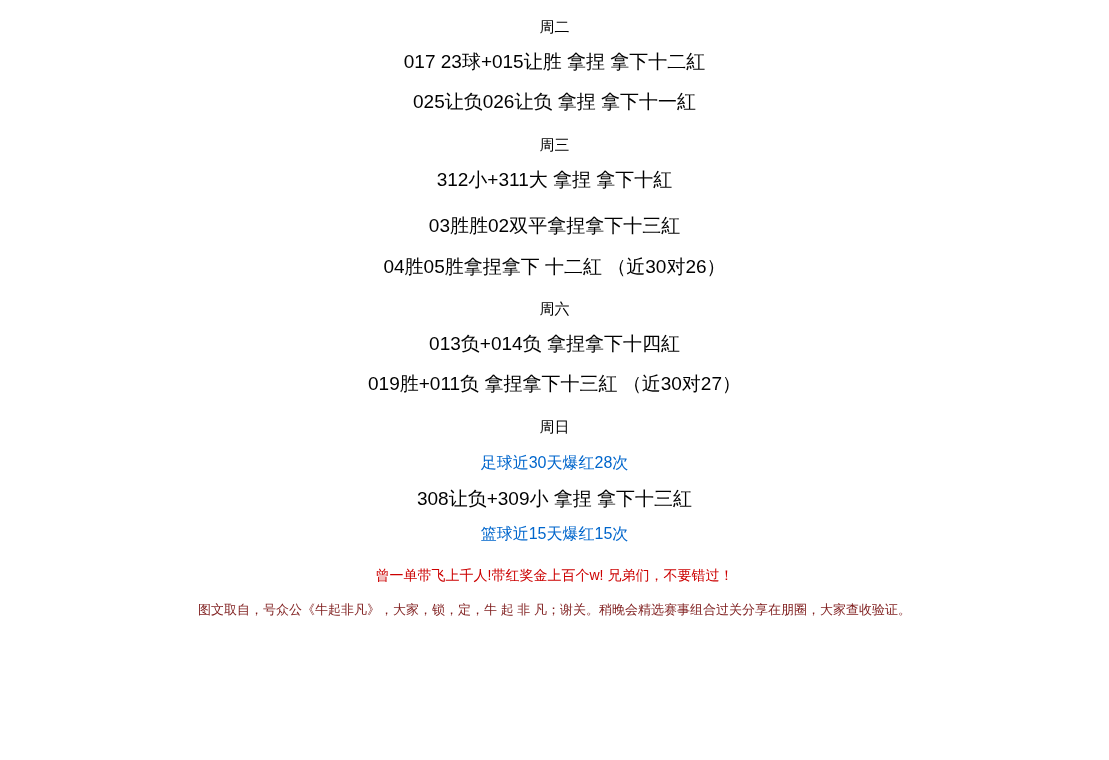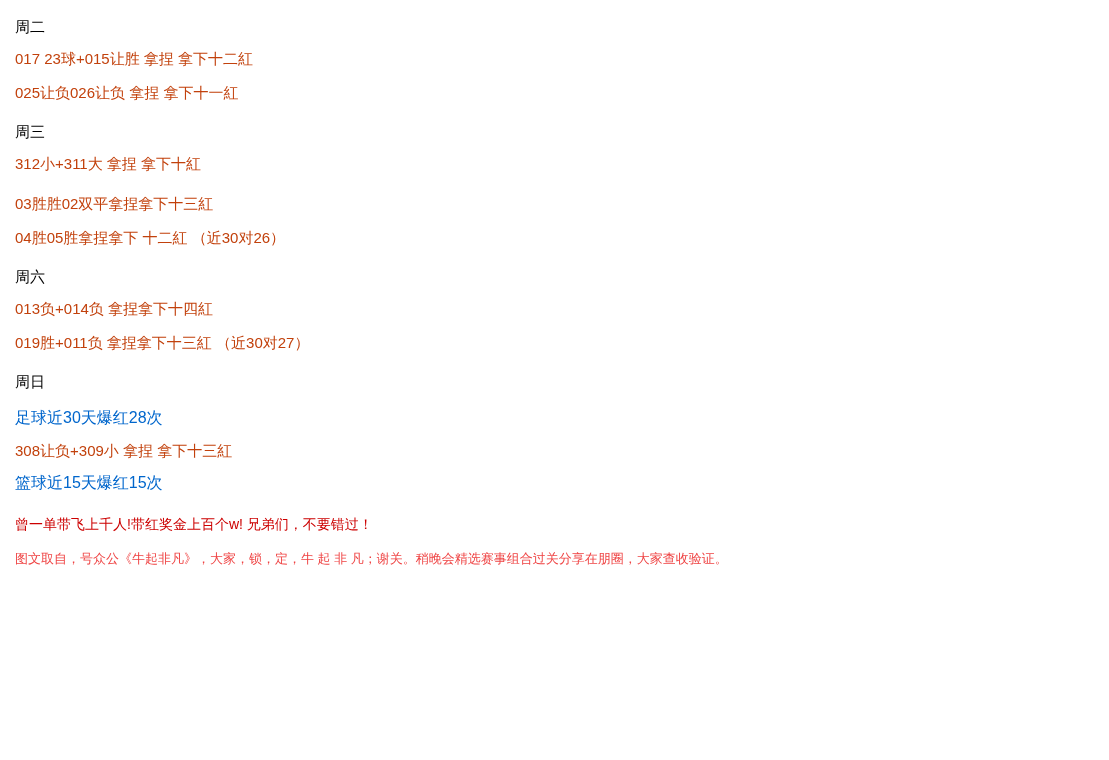--- a/index.html
+++ b/index.html
@@ -1,37 +1,38 @@
 <!DOCTYPE html>
 <html><head>
   <meta charset="utf-8">
   <style>
     * {
       margin: 0;
       padding: 0;
       box-sizing: border-box;
+      text-align: center;
     }
     body {
       background: #ffffff;
       font-family: "Microsoft YaHei", "SimHei", Arial, sans-serif;
       font-size: 15px;
       color: #000000;
       padding: 10px 15px;
       width: 1109px;
       min-height: 760px;
     }
     .day-header {
       color: #000000;
       font-size: 15px;
       margin-top: 8px;
       margin-bottom: 4px;
     }
     .record-line {
-      color: #c2410c;
-      font-size: 15px;
+      color: #000000;
+      font-size: 19px;
       margin-bottom: 4px;
       line-height: 1.6;
     }
     .stat-line {
       color: #0066cc;
       font-size: 16px;
       margin-bottom: 4px;
     }
     .desc-block {
       color: #000000;
@@ -39,21 +40,21 @@
       line-height: 1.8;
       margin-top: 8px;
     }
     .highlight-line {
       color: #cc0000;
       font-size: 14px;
       margin-top: 6px;
       margin-bottom: 4px;
     }
     .footer-line {
-      color: #ef4444;
+      color: #7f1d1d;
       font-size: 13px;
       margin-top: 6px;
     }
     .spacer {
       height: 6px;
     }
   </style>
 </head>
 <body>
 

